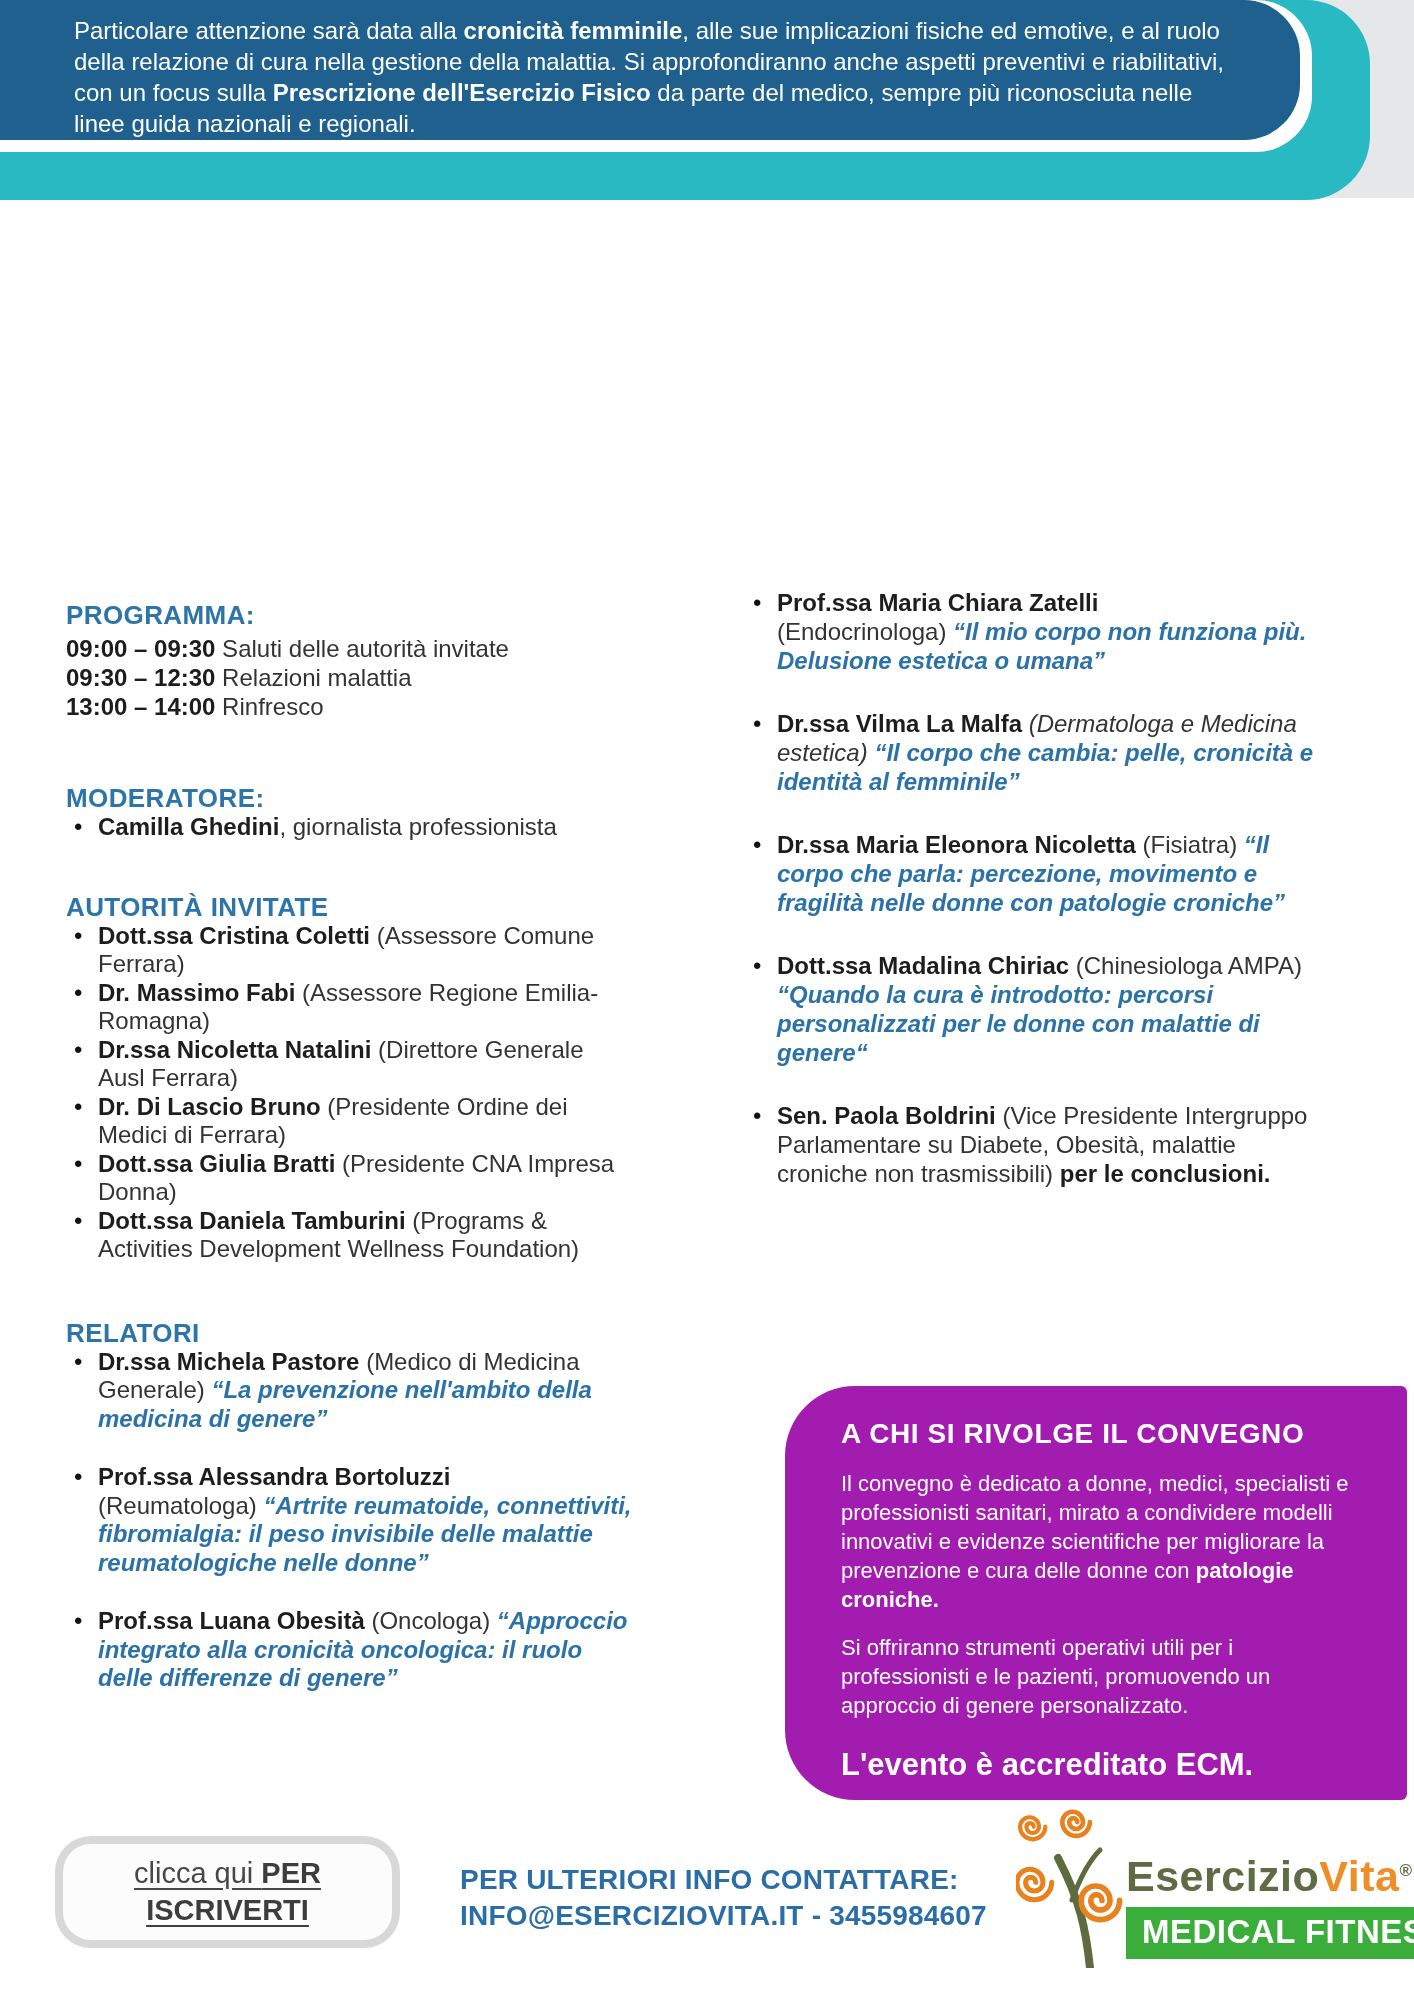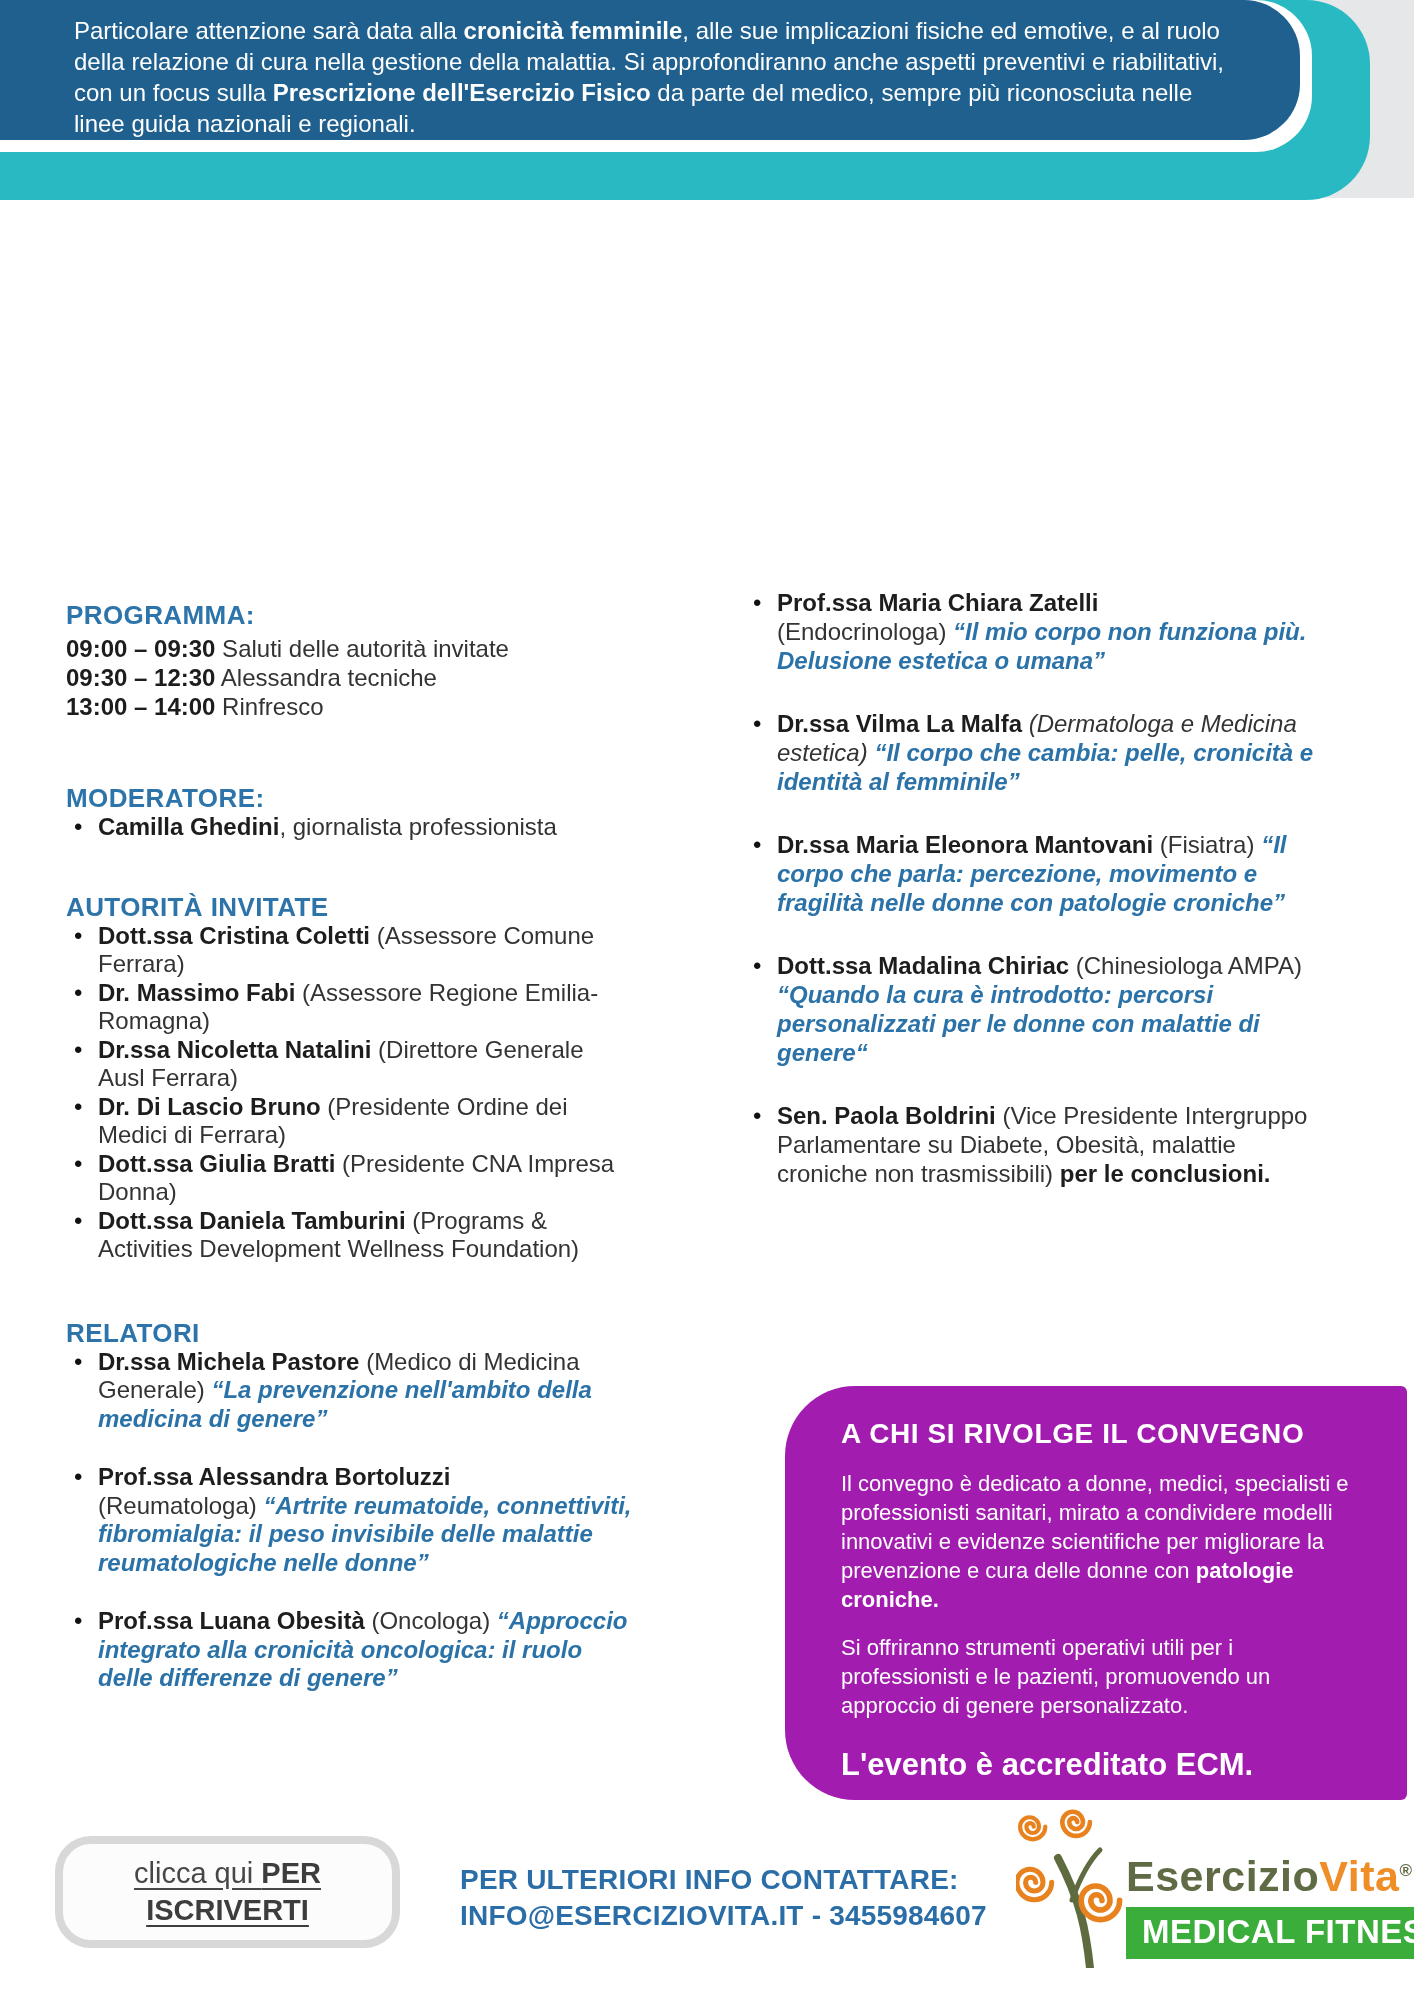--- a/index.html
+++ b/index.html
@@ -132,21 +132,21 @@
 
   <section class="band-blue">
     <p><span>Particolare attenzione sarà data alla </span><span class="seg-b">cronicità femminile</span><span>, alle sue implicazioni fisiche ed emotive, e al ruolo della relazione di cura nella gestione della malattia. Si approfondiranno anche aspetti preventivi e riabilitativi, con un focus sulla </span><span class="seg-b">Prescrizione dell'Esercizio Fisico</span><span> da parte del medico, sempre più riconosciuta nelle linee guida nazionali e regionali.</span></p>
   </section>
 
   <div class="col-left">
 
     <section>
       <h3 class="sec-h">PROGRAMMA:</h3>
       <div class="prog-row mt-prog"><span class="ptime">09:00 – 09:30</span><span> Saluti delle autorità invitate</span></div>
-      <div class="prog-row"><span class="ptime">09:30 – 12:30</span><span> Alessandra tecniche</span></div>
+      <div class="prog-row"><span class="ptime">09:30 – 12:30</span><span> Relazioni malattia</span></div>
       <div class="prog-row"><span class="ptime">13:00 – 14:00</span><span> Rinfresco</span></div>
     </section>
 
     <section>
       <h3 class="sec-h h-mod">MODERATORE:</h3>
       <ul class="blist">
         <li><span class="seg-b">Camilla Ghedini</span><span>, giornalista professionista</span></li>
       </ul>
     </section>
 
@@ -169,21 +169,21 @@
         <li><span class="seg-b">Prof.ssa Alessandra Bortoluzzi</span><br><span>(Reumatologa) </span><span class="seg-t">“Artrite reumatoide, connettiviti, fibromialgia: il peso invisibile delle malattie reumatologiche nelle donne”</span></li>
         <li><span class="seg-b">Prof.ssa Luana Obesità</span><span> (Oncologa) </span><span class="seg-t">“Approccio integrato alla cronicità oncologica: il ruolo delle differenze di genere”</span></li>
       </ul>
     </section>
   </div>
 
   <div class="col-right">
     <ul class="blist gap-spk">
       <li><span class="seg-b">Prof.ssa Maria Chiara Zatelli</span><br><span>(Endocrinologa) </span><span class="seg-t">“Il mio corpo non funziona più. Delusione estetica o umana”</span></li>
       <li><span class="seg-b">Dr.ssa Vilma La Malfa</span><span> </span><span class="seg-i">(Dermatologa e Medicina estetica)</span><span> </span><span class="seg-t">“Il corpo che cambia: pelle, cronicità e identità al femminile”</span></li>
-      <li><span class="seg-b">Dr.ssa Maria Eleonora Mantovani</span><span> (Fisiatra) </span><span class="seg-t">“Il corpo che parla: percezione, movimento e fragilità nelle donne con patologie croniche”</span></li>
+      <li><span class="seg-b">Dr.ssa Maria Eleonora Nicoletta</span><span> (Fisiatra) </span><span class="seg-t">“Il corpo che parla: percezione, movimento e fragilità nelle donne con patologie croniche”</span></li>
       <li><span class="seg-b">Dott.ssa Madalina Chiriac</span><span> (Chinesiologa AMPA) </span><span class="seg-t">“Quando la cura è introdotto: percorsi personalizzati per le donne con malattie di genere“</span></li>
       <li><span class="seg-b">Sen. Paola Boldrini</span><span> (Vice Presidente Intergruppo Parlamentare su Diabete, Obesità, malattie croniche non trasmissibili) </span><span class="seg-b">per le conclusioni.</span></li>
     </ul>
   </div>
 
   <aside class="audience">
     <h2>A CHI SI RIVOLGE IL CONVEGNO</h2>
     <p><span>Il convegno è dedicato a donne, medici, specialisti e professionisti sanitari, mirato a condividere modelli innovativi e evidenze scientifiche per migliorare la prevenzione e cura delle donne con </span><span class="seg-b">patologie croniche.</span></p>
     <p><span>Si offriranno strumenti operativi utili per i professionisti e le pazienti, promuovendo un approccio di genere personalizzato.</span></p>
     <p class="ecm">L'evento è accreditato ECM.</p>

